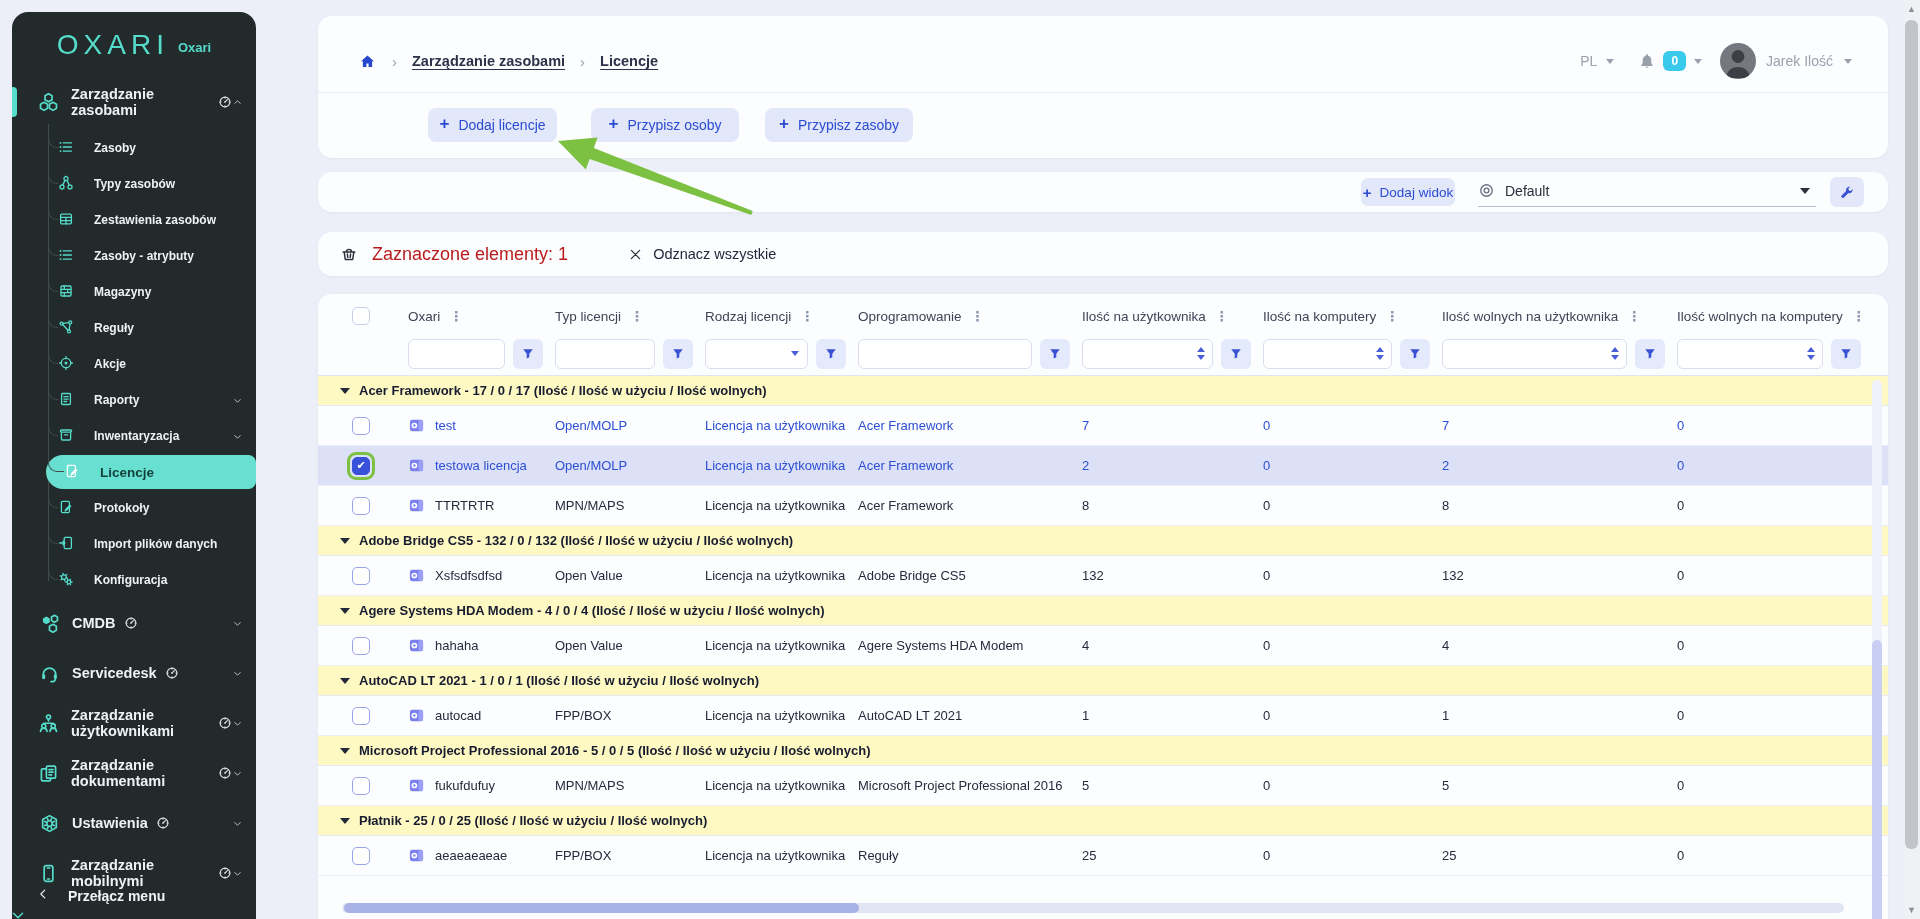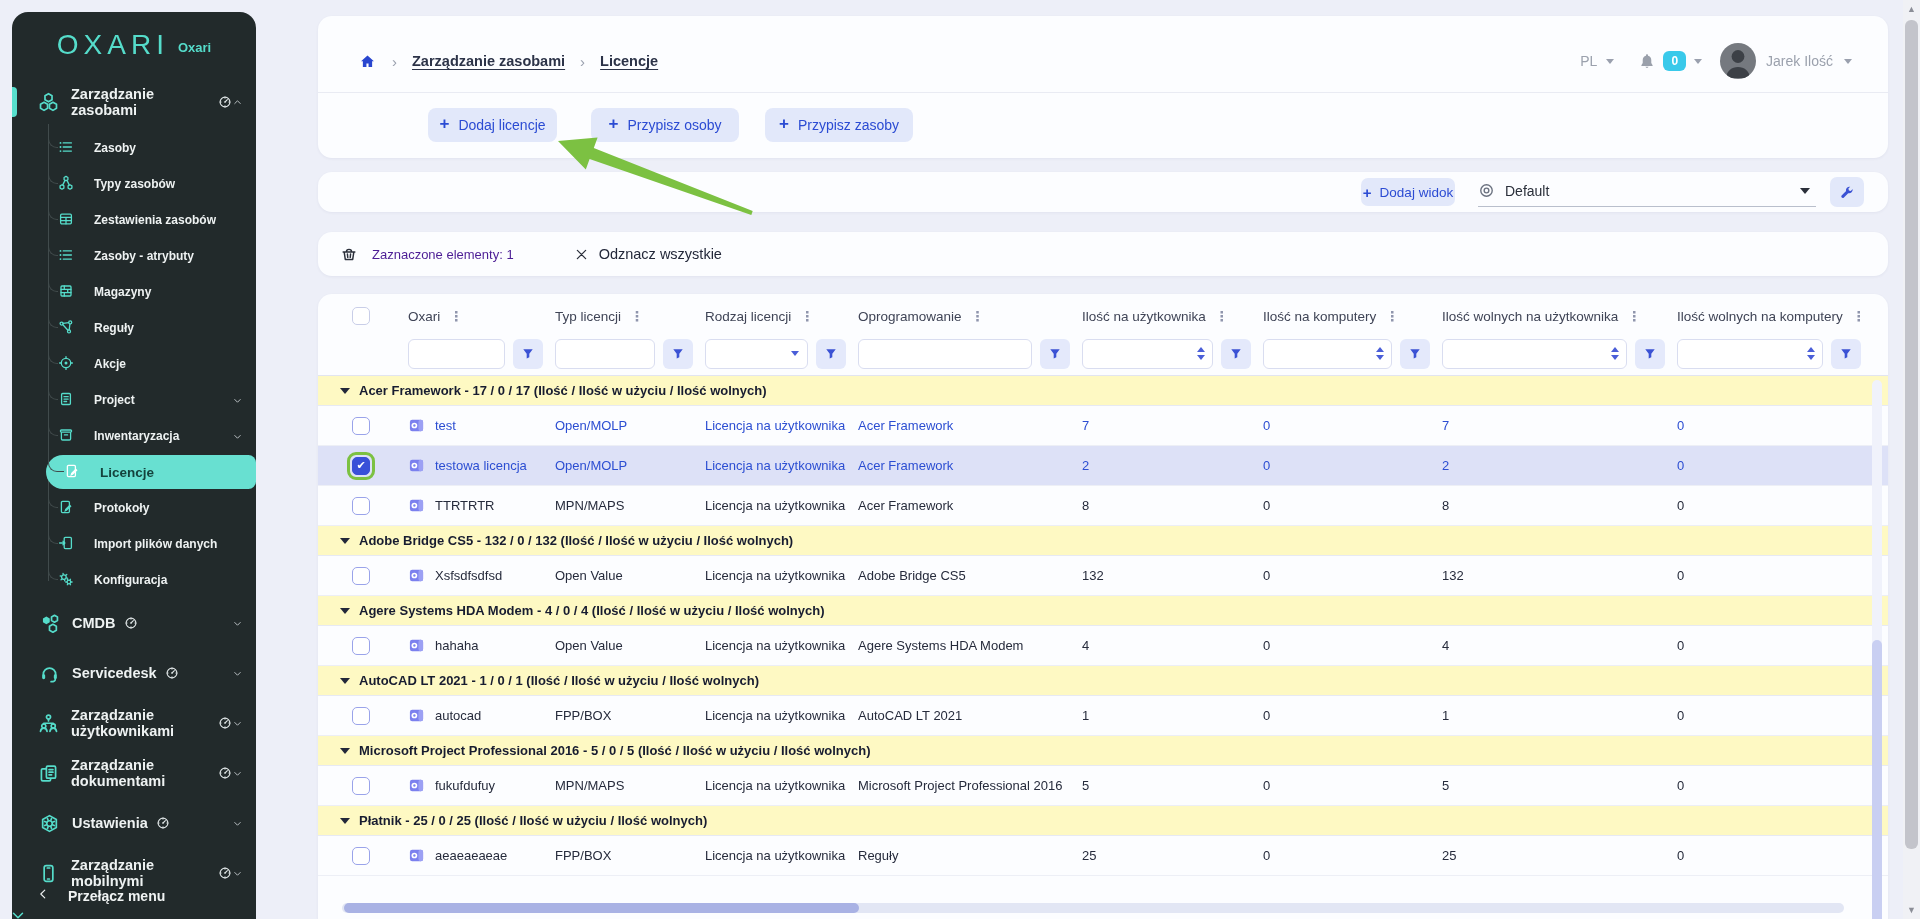--- a/index.html
+++ b/index.html
@@ -69,21 +69,21 @@
   #add-view-btn { left:1043px; top:6px; width:94px; height:28px; }
   .view-select { position:absolute; left:1160px; top:3px; width:338px; height:32px; display:flex; align-items:center;
                  border-bottom:1px solid #b9bfcc; cursor:pointer; }
   .view-select .vs-label { font-size:14px; color:#2a2f3a; margin-left:10px; }
   .view-select .caret2 { margin-left:auto; margin-right:6px; width:0; height:0; border-left:5px solid transparent;
                          border-right:5px solid transparent; border-top:6px solid #2a2f3a; }
   #view-settings-btn { left:1512px; top:5px; width:34px; height:30px; }
 
   #card-selection { top:232px; height:44px; }
   #card-selection .inner { display:flex; align-items:center; height:100%; }
-  .sel-text { font-size:13px; color:#4c1d95; margin-left:14px; }
+  .sel-text { font-size:18px; color:#b91c1c; margin-left:14px; }
   .clear-x { margin-left:60px; display:flex; }
   .clear-label { font-size:14.5px; color:#23283a; margin-left:10px; cursor:pointer; }
   #basket { margin-left:22px; display:flex; }
 
   
   #card-table { top:294px; height:625px; border-radius:14px 14px 0 0; overflow:hidden; }
   .tgrid { display:grid; grid-template-columns:56px 147px 150px 153px 224px 181px 179px 235px 196px;
            align-items:center; padding-left:34px; }
   .thead-labels { height:38px; padding-top:6px; }
   .th { display:flex; align-items:center; gap:7px; font-size:13.5px; color:#3f4456; }
@@ -229,21 +229,21 @@
                 <path d="M8 1.6v1.8M8 12.6v1.8M1.6 8h1.8M12.6 8h1.8"></path>
               </svg></span>
             <span class="nav-label">Akcje</span>
           </div>
           <div class="nav-row lvl1">
             <span class="branch"></span>
             <span class="nav-icon"><svg width="16" height="16" viewBox="0 0 16 16" fill="none" stroke="#55dcca" stroke-width="1.3" stroke-linecap="round" stroke-linejoin="round">
                 <rect x="3.6" y="2.5" width="8.8" height="11" rx="1.1"></rect>
                 <path d="M6 5.7h4.2M6 8.1h4.2M6 10.5h2.6"></path>
               </svg></span>
-            <span class="nav-label">Project</span>
+            <span class="nav-label">Raporty</span>
             <span class="nav-chev">
               <svg width="11" height="11" viewBox="0 0 16 16" fill="none" stroke="#c9cfd2" stroke-width="1.3" stroke-linecap="round" stroke-linejoin="round">
                 <path d="M4 6.5 8 10.5 12 6.5"></path>
               </svg>
             </span>
           </div>
           <div class="nav-row lvl1">
             <span class="branch"></span>
             <span class="nav-icon"><svg width="16" height="16" viewBox="0 0 16 16" fill="none" stroke="#55dcca" stroke-width="1.3" stroke-linecap="round" stroke-linejoin="round">
                 <rect x="2.4" y="3" width="11.2" height="2.1" rx="1"></rect>

